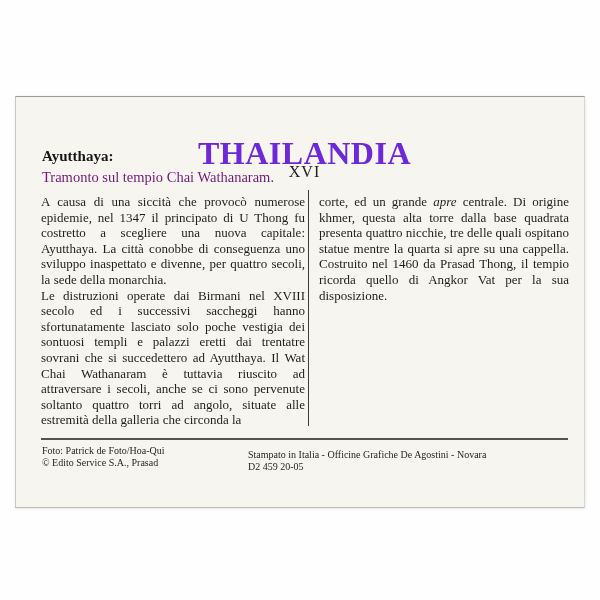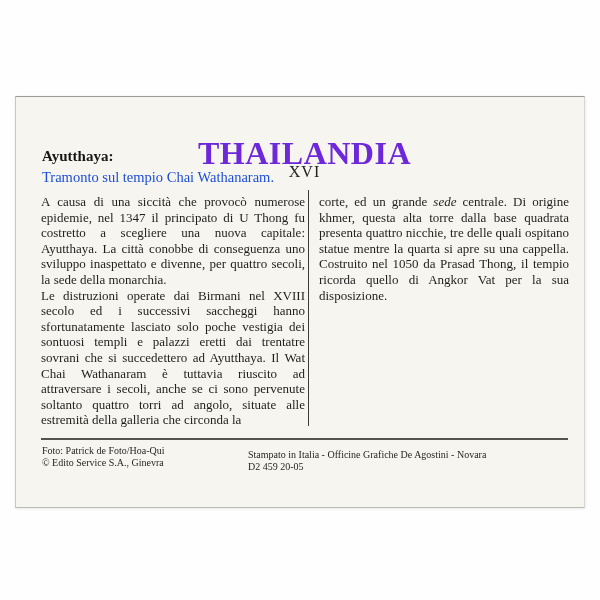--- a/index.html
+++ b/index.html
@@ -49,21 +49,21 @@
     width: 270px;
   }
   .subject-heading {
     font-size: 15px;
     font-weight: bold;
     color: #161616;
   }
   .subject-caption {
     margin-top: 4px;
     font-size: 14.5px;
-    color: #1d4ed8;
+    color: #701a75;
   }
   .plate-number {
     position: absolute;
     left: 25px;
     top: 66px;
     width: 527px;
     text-align: center;
     font-size: 16px;
     letter-spacing: 1px;
     color: #222222;
@@ -140,28 +140,28 @@
     <div class="plate-number">XVI</div>
 
     <div class="col-left">
       <p class="body-par">A causa di una siccità che provocò numerose epidemie, nel 1347 il principato di U Thong fu costretto a scegliere una nuova capitale: Ayutthaya. La città conobbe di conseguenza uno sviluppo inaspettato e divenne, per quattro secoli, la sede della monarchia.</p>
       <p class="body-par">Le distruzioni operate dai Birmani nel XVIII secolo ed i successivi saccheggi hanno sfortunatamente lasciato solo poche vestigia dei sontuosi templi e palazzi eretti dai trentatre sovrani che si succedettero ad Ayutthaya. Il Wat Chai Wathanaram è tuttavia riuscito ad attraversare i secoli, anche se ci sono pervenute soltanto quattro torri ad angolo, situate alle estremità della galleria che circonda la</p>
     </div>
 
     <div class="column-divider"></div>
 
     <div class="col-right">
-      <p class="body-par"><span>corte, ed un grande </span><span class="italic">sede</span><span> centrale. Di origine khmer, questa alta torre dalla base quadrata presenta quattro nicchie, tre delle quali ospitano statue mentre la quarta si apre su una cappella. Costruito nel 1050 da Prasad Thong, il tempio ricorda quello di Angkor Vat per la sua disposizione.</span></p>
+      <p class="body-par"><span>corte, ed un grande </span><span class="italic">apre</span><span> centrale. Di origine khmer, questa alta torre dalla base quadrata presenta quattro nicchie, tre delle quali ospitano statue mentre la quarta si apre su una cappella. Costruito nel 1460 da Prasad Thong, il tempio ricorda quello di Angkor Vat per la sua disposizione.</span></p>
     </div>
 
     <div class="footer-rule"></div>
 
     <div class="credits-block">
       <div>Foto: Patrick de Foto/Hoa-Qui</div>
-      <div>© Edito Service S.A., Ginevra</div>
+      <div>© Edito Service S.A., Prasad</div>
     </div>
 
     <div class="printing-block">
       <div>Stampato in Italia - Officine Grafiche De Agostini - Novara</div>
       <div>D2 459 20-05</div>
     </div>
 
   </div>
 </div>
 

